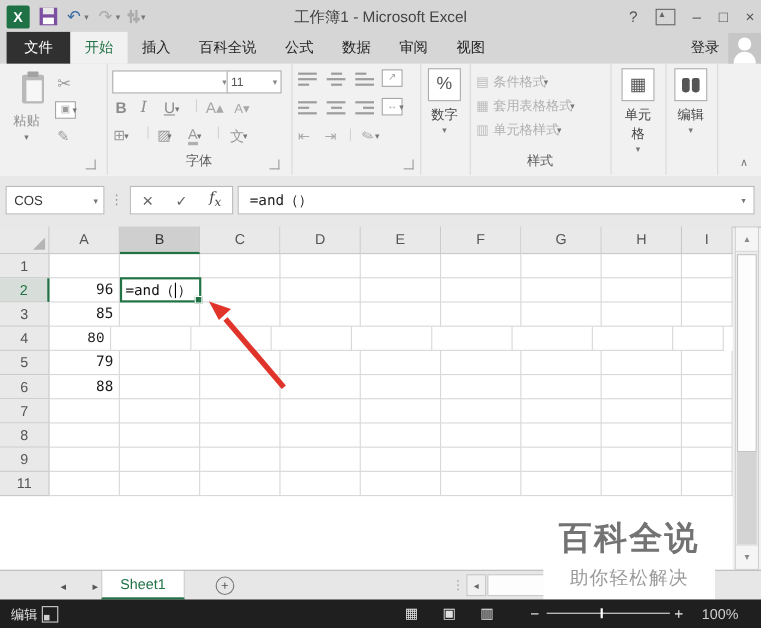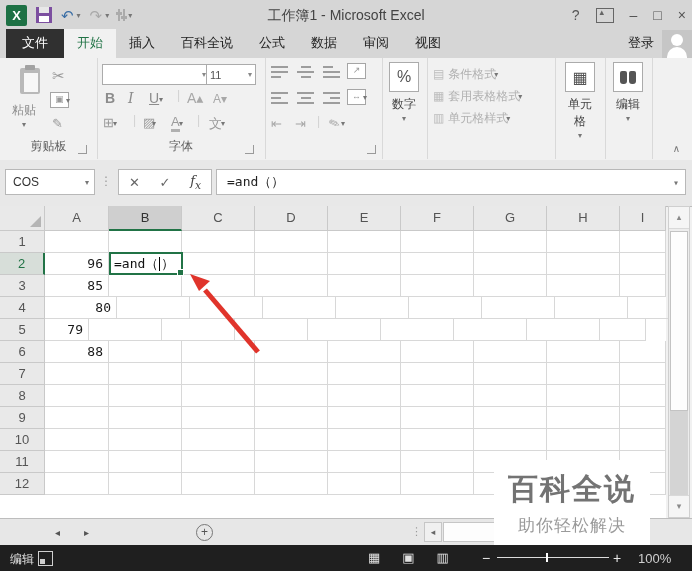--- a/index.html
+++ b/index.html
@@ -183,21 +183,20 @@
     <div class="grp" style="left:0;width:97px;">
       <div class="bigbtn" style="left:6px;top:4px;width:36px;">
         <span class="clipicon"></span>
         <div class="blabel" style="margin-top:40px;color:#8d8d8d;">粘贴</div>
         <div class="bdd">▾</div>
       </div>
       <span class="icon13" style="position:absolute;left:52px;top:9px;font-size:15px;">✂</span>
       <span class="boxic" style="position:absolute;left:50px;top:34px;">▣</span>
       <span class="dd" style="position:absolute;left:72px;top:38px;">▾</span>
       <span class="icon13" style="position:absolute;left:52px;top:58px;">✎</span>
-      <div class="grplabel">剪贴板</div>
       <span class="launcher" style="left:78px;"></span>
     </div>
 
     <div class="grp" style="left:97px;width:168px;">
       <div class="combo" style="left:5px;top:6px;width:100px;">
           <span class="ar">▾</span>
         </div>
       <div class="combo" style="left:109px;top:6px;width:42px;">
           <span>11</span>
           <span class="ar">▾</span>
@@ -282,20 +281,21 @@
       <div class="styrow" style="top:29px;">
         <span class="sic">▦</span>
         <span>套用表格格式</span>
           <span class="dd">▾</span>
       </div>
       <div class="styrow" style="top:51px;">
         <span class="sic">▥</span>
         <span>单元格样式</span>
           <span class="dd">▾</span>
       </div>
+      <div class="grplabel">样式</div>
     </div>
 
     <div class="grp" style="left:555px;width:50px;">
       <div class="bigbtn" style="left:8px;top:4px;width:34px;">
         <div class="ibox">▦</div>
         <div class="blabel">单元格</div>
         <div class="bdd">▾</div>
       </div>
     </div>
 
@@ -376,33 +376,33 @@
         <div class="cell" style="width: 73px;"></div>
         <div class="cell" style="width: 73px;"></div>
         <div class="cell" style="width: 73px;"></div>
         <div class="cell" style="width: 73px;"></div>
         <div class="cell" style="width: 73px;"></div>
         <div class="cell" style="width: 73px;"></div>
         <div class="cell" style="width: 46px;"></div>
       </div>
       <div class="g-row">
         <div class="rh">4</div>
-        <div class="cell num" style="width: 72px;">80</div>
+        <div class="cell num" style="width: 56px; font-family: Liberation Mono, monospace;">80</div>
         <div class="cell" style="width: 73px;"></div>
         <div class="cell" style="width: 73px;"></div>
         <div class="cell" style="width: 73px;"></div>
         <div class="cell" style="width: 73px;"></div>
         <div class="cell" style="width: 73px;"></div>
         <div class="cell" style="width: 73px;"></div>
         <div class="cell" style="width: 73px;"></div>
         <div class="cell" style="width: 46px;"></div>
       </div>
       <div class="g-row">
         <div class="rh">5</div>
-        <div class="cell num" style="width: 44px;">79</div>
+        <div class="cell num" style="width: 64px;">79</div>
         <div class="cell" style="width: 73px;"></div>
         <div class="cell" style="width: 73px;"></div>
         <div class="cell" style="width: 73px;"></div>
         <div class="cell" style="width: 73px;"></div>
         <div class="cell" style="width: 73px;"></div>
         <div class="cell" style="width: 73px;"></div>
         <div class="cell" style="width: 73px;"></div>
         <div class="cell" style="width: 46px;"></div>
       </div>
       <div class="g-row">
@@ -447,45 +447,21 @@
         <div class="cell" style="width: 73px;"></div>
         <div class="cell" style="width: 73px;"></div>
         <div class="cell" style="width: 73px;"></div>
         <div class="cell" style="width: 73px;"></div>
         <div class="cell" style="width: 73px;"></div>
         <div class="cell" style="width: 73px;"></div>
         <div class="cell" style="width: 73px;"></div>
         <div class="cell" style="width: 46px;"></div>
       </div>
       <div class="g-row">
-        <div class="rh">10</div>
-        <div class="cell" style="width: 64px;"></div>
-        <div class="cell" style="width: 73px;"></div>
-        <div class="cell" style="width: 73px;"></div>
-        <div class="cell" style="width: 73px;"></div>
-        <div class="cell" style="width: 73px;"></div>
-        <div class="cell" style="width: 73px;"></div>
-        <div class="cell" style="width: 73px;"></div>
-        <div class="cell" style="width: 73px;"></div>
-        <div class="cell" style="width: 46px;"></div>
-      </div>
-      <div class="g-row">
         <div class="rh">11</div>
-        <div class="cell" style="width: 64px;"></div>
-        <div class="cell" style="width: 73px;"></div>
-        <div class="cell" style="width: 73px;"></div>
-        <div class="cell" style="width: 73px;"></div>
-        <div class="cell" style="width: 73px;"></div>
-        <div class="cell" style="width: 73px;"></div>
-        <div class="cell" style="width: 73px;"></div>
-        <div class="cell" style="width: 73px;"></div>
-        <div class="cell" style="width: 46px;"></div>
-      </div>
-      <div class="g-row">
-        <div class="rh">12</div>
         <div class="cell" style="width: 64px;"></div>
         <div class="cell" style="width: 73px;"></div>
         <div class="cell" style="width: 73px;"></div>
         <div class="cell" style="width: 73px;"></div>
         <div class="cell" style="width: 73px;"></div>
         <div class="cell" style="width: 73px;"></div>
         <div class="cell" style="width: 73px;"></div>
         <div class="cell" style="width: 73px;"></div>
         <div class="cell" style="width: 46px;"></div>
       </div>
@@ -511,20 +487,21 @@
   </svg>
 
   <div class="watermark">
     <div class="wm-title" style="color: #737373;">百科全说</div>
     <div class="wm-sub">助你轻松解决</div>
   </div>
 
   <div class="tabbar">
     <span class="nav" style="left:55px;">◂</span>
     <span class="nav" style="left:84px;">▸</span>
+    <div class="sheettab">Sheet1</div>
     <span class="addsheet">+</span>
     <span class="tdots">⋮</span>
     <span class="hs-left">◂</span>
     <span class="hs-track"></span>
   </div>
 
   <div class="statusbar">
     <span class="st-mode">编辑</span>
     <span class="macroicon"></span>
     <div class="viewicons">

